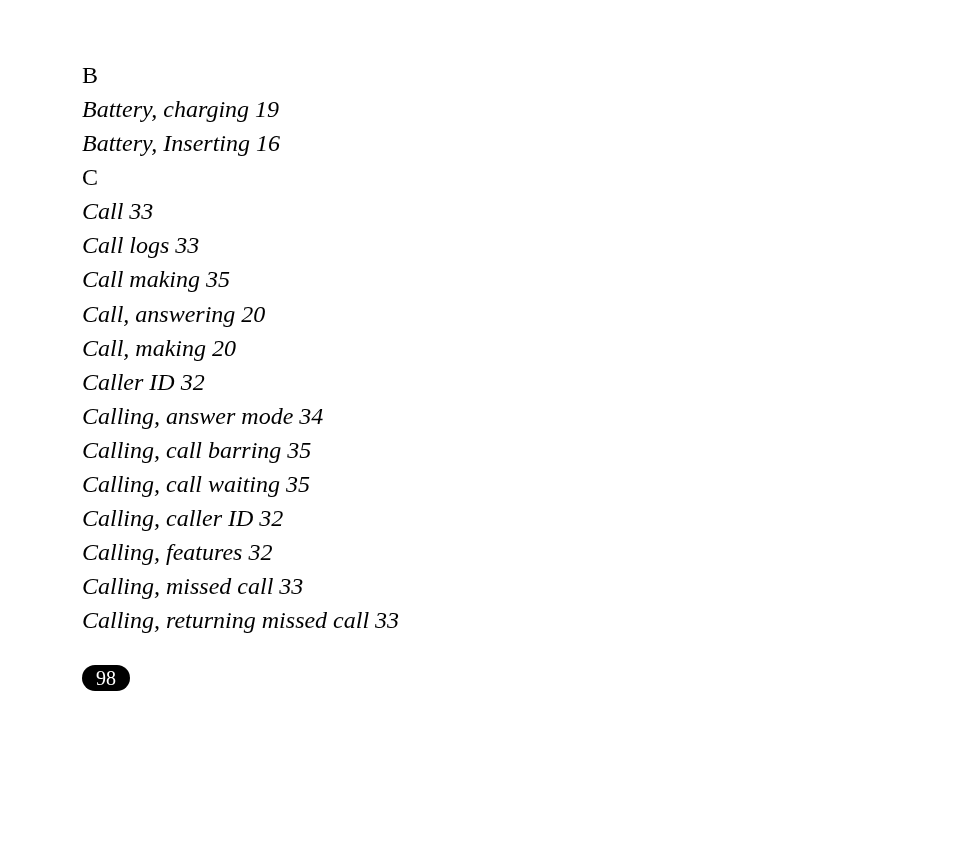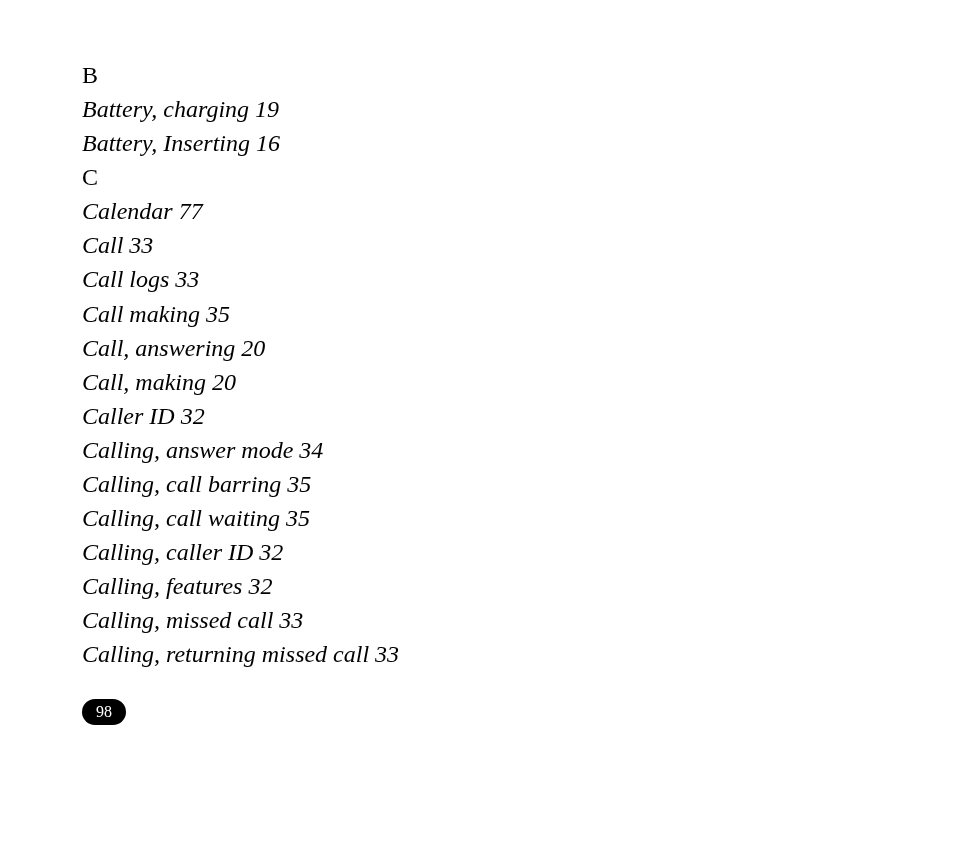--- a/index.html
+++ b/index.html
@@ -24,37 +24,36 @@
     }
     .section-letter {
       line-height: 1.42;
     }
     .page-number-badge {
       display: inline-block;
       background: #000000;
       color: #ffffff;
       border-radius: 999px;
       padding: 0 14px;
-      font-size: 16px;
+      font-size: 20px;
       line-height: 26px;
       margin-top: 28px;
       font-family: "Times New Roman", Times, serif;
     }
   </style>
 </head>
 <body>
 
 <div class="page">
   <div id="index-content">
 
   <div class="section-letter">B</div>
       <div class="index-line"><span>Battery, charging</span> <span>19</span></div>
       <div class="index-line"><span>Battery, Inserting</span> <span>16</span></div>
       <div class="section-letter">C</div>
-      <div class="index-line"><span>Calendar</span> <span>77</span></div>
       <div class="index-line"><span>Call</span> <span>33</span></div>
       <div class="index-line"><span>Call logs</span> <span>33</span></div>
       <div class="index-line"><span>Call making</span> <span>35</span></div>
       <div class="index-line"><span>Call, answering</span> <span>20</span></div>
       <div class="index-line"><span>Call, making</span> <span>20</span></div>
       <div class="index-line"><span>Caller ID</span> <span>32</span></div>
       <div class="index-line"><span>Calling, answer mode</span> <span>34</span></div>
       <div class="index-line"><span>Calling, call barring</span> <span>35</span></div>
       <div class="index-line"><span>Calling, call waiting</span> <span>35</span></div>
       <div class="index-line"><span>Calling, caller ID</span> <span>32</span></div>

